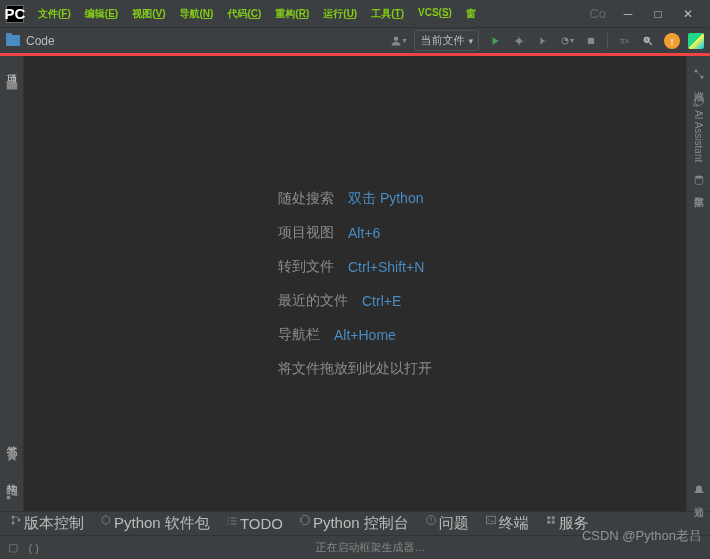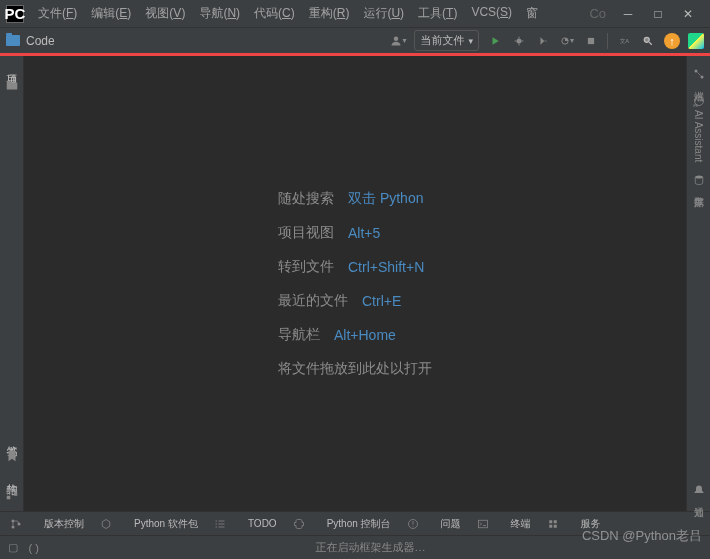--- a/index.html
+++ b/index.html
@@ -1,21 +1,21 @@
 <!DOCTYPE html>
 <html><head>
 <meta charset="utf-8">
 <style>
 * { margin: 0; padding: 0; box-sizing: border-box; font-family: "Microsoft YaHei", Arial, sans-serif; }
 body { background: #3c3f41; color: #bbbbbb; width: 710px; height: 559px; overflow: hidden; font-size: 12px; position: relative; }
 
 .titlebar { height: 28px; background: #3c3f41; display: flex; align-items: center; padding: 0 6px; border-bottom: 1px solid #323232; }
 .logo { width: 18px; height: 18px; background: #000; color: #fff; font-size: 15px; display: flex; align-items: center; justify-content: center; font-weight: bold; border: 1px solid #666; margin-right: 8px; }
 .menu-items { display: flex; gap: 2px; flex: 1; }
-.menu-item { padding: 2px 6px; font-size: 12px; color: #a3a3a3; cursor: pointer; white-space: nowrap; }
+.menu-item { padding: 2px 6px; font-size: 10px; color: #84cc16; cursor: pointer; white-space: nowrap; font-weight: bold; }
 .menu-item u { text-decoration: underline; }
 .search-hint { color: #666; font-size: 13px; padding: 0 6px; }
 .window-controls { display: flex; gap: 18px; padding: 0 10px; }
 .win-ctrl { width: 12px; height: 12px; color: #bbbbbb; cursor: pointer; display: flex; align-items: center; justify-content: center; }
 
 .toolbar { height: 28px; background: #3c3f41; display: flex; align-items: center; padding: 0 6px; border-bottom: 3px solid #ef4444; }
 .tb-left { display: flex; align-items: center; gap: 6px; }
 .folder-icon { width: 14px; height: 11px; background: #4a8bc2; border-radius: 1px; position: relative; }
 .folder-icon::before { content: ""; position: absolute; top: -2px; left: 0; width: 6px; height: 2px; background: #4a8bc2; border-radius: 1px 1px 0 0; }
 .tb-title { font-size: 12px; color: #bbbbbb; }
@@ -38,21 +38,21 @@
 .hint-row { display: flex; gap: 14px; font-size: 14px; align-items: center; }
 .hint-label { color: #8c8c8c; min-width: auto; }
 .hint-key { color: #4a8bc2; }
 .hint-drop { color: #8c8c8c; font-size: 14px; }
 
 .right-sidebar { width: 24px; background: #3c3f41; border-left: 1px solid #323232; display: flex; flex-direction: column; align-items: center; padding-top: 6px; }
 .right-tab { writing-mode: vertical-rl; font-size: 10px; color: #888; padding: 6px 2px; cursor: pointer; display: flex; align-items: center; gap: 3px; }
 .right-tab svg { width: 12px; height: 12px; }
 
 .bottom-toolbar { height: 24px; background: #3c3f41; border-top: 1px solid #323232; display: flex; align-items: center; padding: 0 10px; gap: 16px; }
-.bt-item { display: flex; align-items: center; gap: 22px; font-size: 10px; color: #bbbbbb; cursor: pointer; }
+.bt-item { display: flex; align-items: flex-start; gap: 2px; font-size: 15px; color: #bbbbbb; cursor: pointer; }
 .bt-item svg { width: 12px; height: 12px; }
 
 .statusbar { height: 24px; background: #3c3f41; border-top: 1px solid #323232; display: flex; align-items: center; padding: 0 8px; font-size: 11px; color: #888; }
 .status-left { display: flex; align-items: center; gap: 10px; }
 .status-center { flex: 1; text-align: center; color: #888; font-family: Liberation Serif, serif; }
 
 .watermark { position: absolute; bottom: 14px; right: 8px; font-size: 13px; color: rgba(200,200,200,0.6); pointer-events: none; z-index: 100; }
 </style>
 </head>
 <body>
@@ -163,21 +163,21 @@
   </div>
 
   <div class="editor-area">
     <div class="empty-hints">
       <div class="hint-row">
           <span class="hint-label">随处搜索</span>
           <span class="hint-key">双击 Python</span>
         </div>
       <div class="hint-row">
           <span class="hint-label">项目视图</span>
-          <span class="hint-key">Alt+5</span>
+          <span class="hint-key">Alt+6</span>
         </div>
       <div class="hint-row">
           <span class="hint-label">转到文件</span>
           <span class="hint-key">Ctrl+Shift+N</span>
         </div>
       <div class="hint-row">
           <span class="hint-label">最近的文件</span>
           <span class="hint-key">Ctrl+E</span>
         </div>
       <div class="hint-row">

